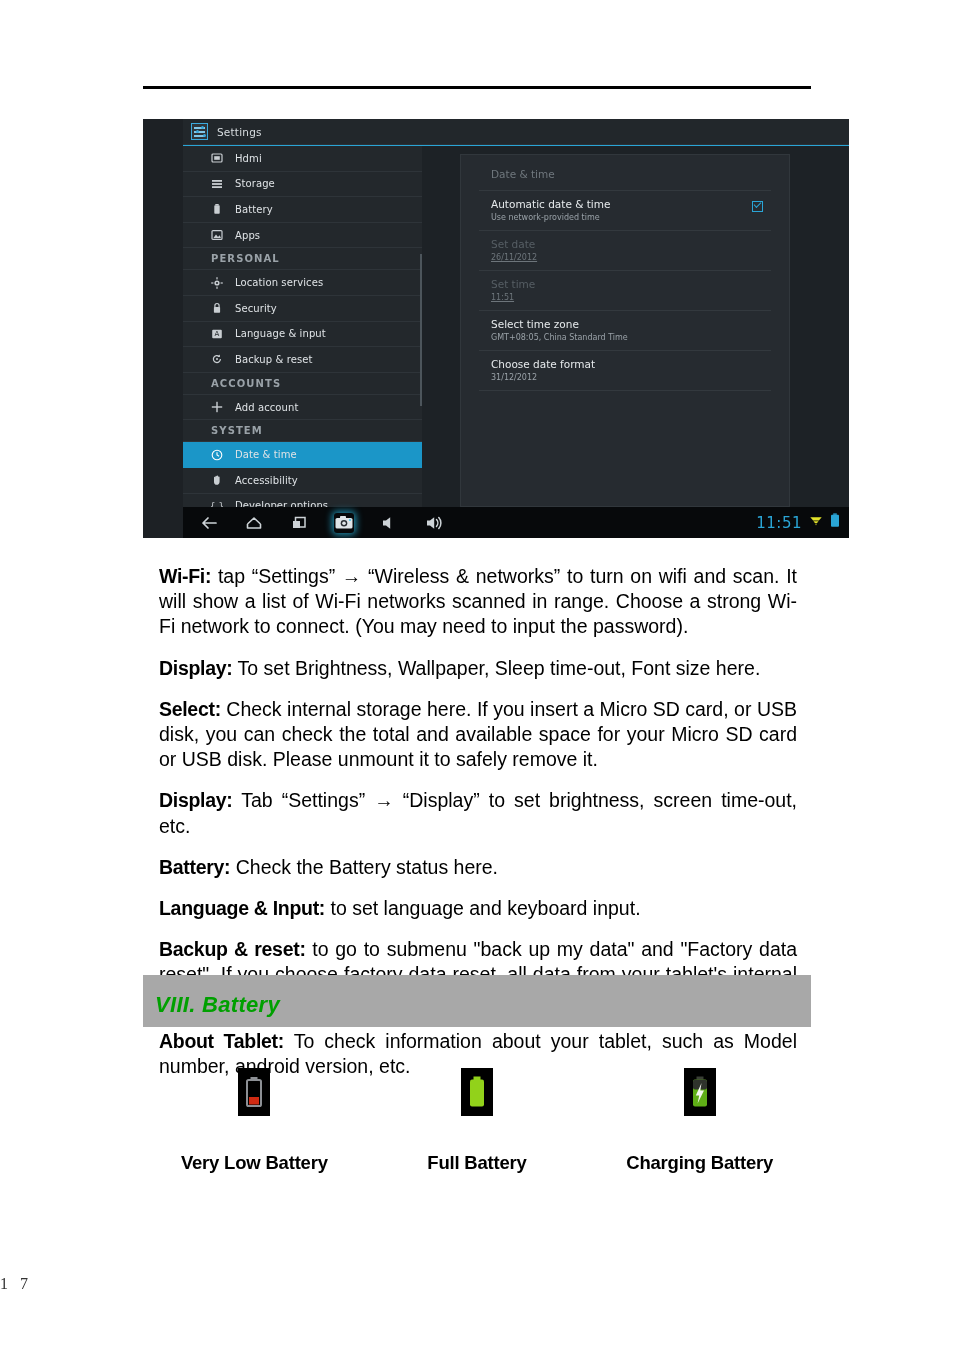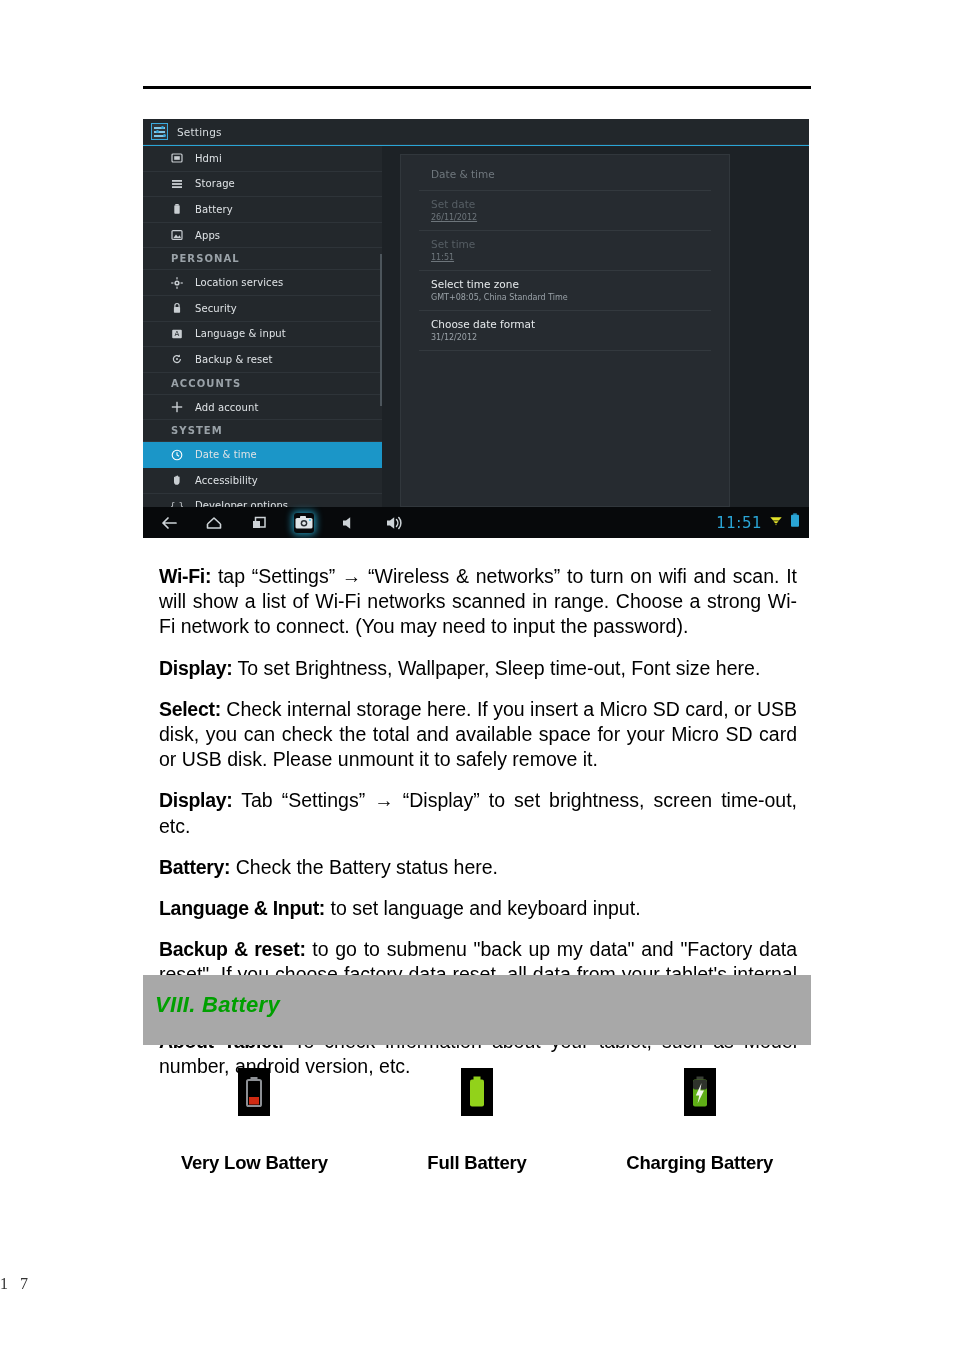--- a/index.html
+++ b/index.html
@@ -35,20 +35,21 @@
   
   .shot {
     position: absolute;
     left: 143px;
     top: 119px;
     width: 666px;
     height: 419px;
     background: #1d2125;
     overflow: hidden;
     font-family: "DejaVu Sans", sans-serif;
+    padding-left: 40px;
   }
   .shot-titlebar {
     height: 26px;
     background: #22272b;
     display: flex;
     align-items: center;
     padding-left: 8px;
     box-sizing: border-box;
     border-bottom: 1px solid #2a3035;
   }
@@ -90,20 +91,21 @@
   .accent-line {
     height: 1px;
     background: #2aa5d6;
     width: 100%;
   }
   .shot-body {
     position: relative;
     height: 361px;
     display: flex;
     background: #1d2226;
+    gap: 20px;
   }
 
   
   .sidebar {
     width: 239px;
     background: #23282c;
     position: relative;
     overflow: hidden;
     flex: 0 0 auto;
   }
@@ -261,21 +263,21 @@
   }
   .body-text p { margin: 16px; }
   .body-text b { font-weight: bold; letter-spacing: -0.3px; }
 
   
   .banner {
     position: absolute;
     left: 143px;
     top: 975px;
     width: 668px;
-    height: 70px;
+    height: 52px;
     background: #a8a8a8;
   }
   .banner-title {
     position: absolute;
     left: 12px;
     top: 17px;
     color: #00a000;
     font-size: 22px;
     font-weight: bold;
     font-style: italic;
@@ -476,20 +478,25 @@
 
         <div class="sb-scroll">
             <span></span>
           </div>
       </div>
 
       <div class="detail-wrap">
         <div class="detail">
           <div class="dt-title">Date &amp; time</div>
 
+          <div class="dt-row">
+            <div class="dt-main">Automatic date &amp; time</div>
+            <div class="dt-sub">Use network-provided time</div>
+            <span class="dt-check"></span>
+          </div>
 
           <div class="dt-row">
             <div class="dt-main dim">Set date</div>
             <div class="dt-sub dim">26/11/2012</div>
           </div>
 
           <div class="dt-row">
             <div class="dt-main dim">Set time</div>
             <div class="dt-sub dim">11:51</div>
           </div>

